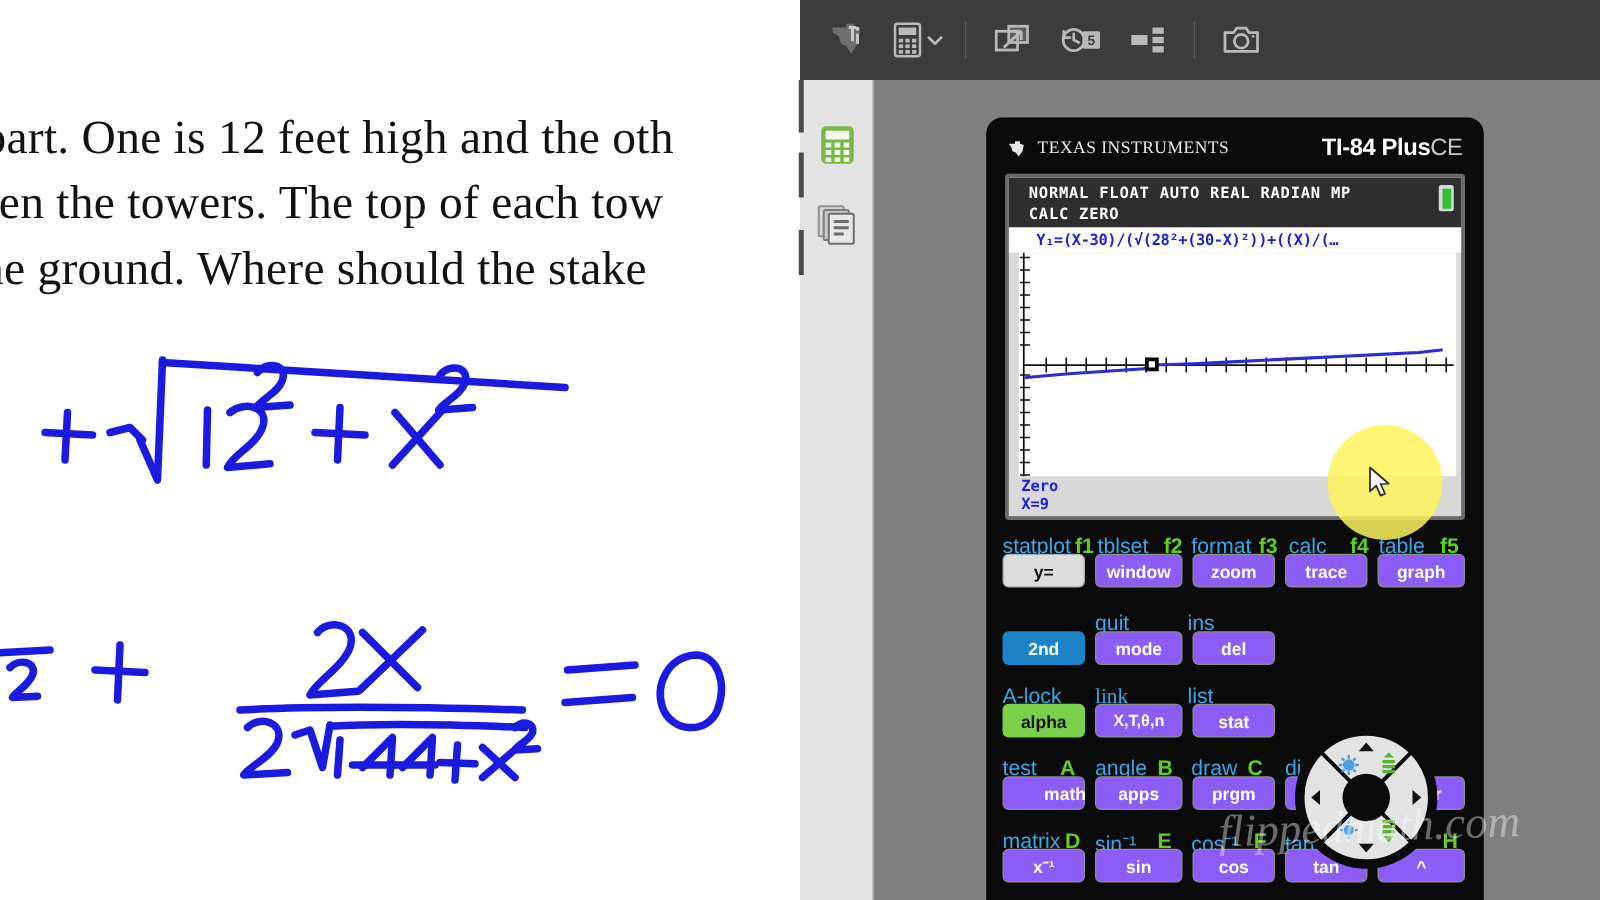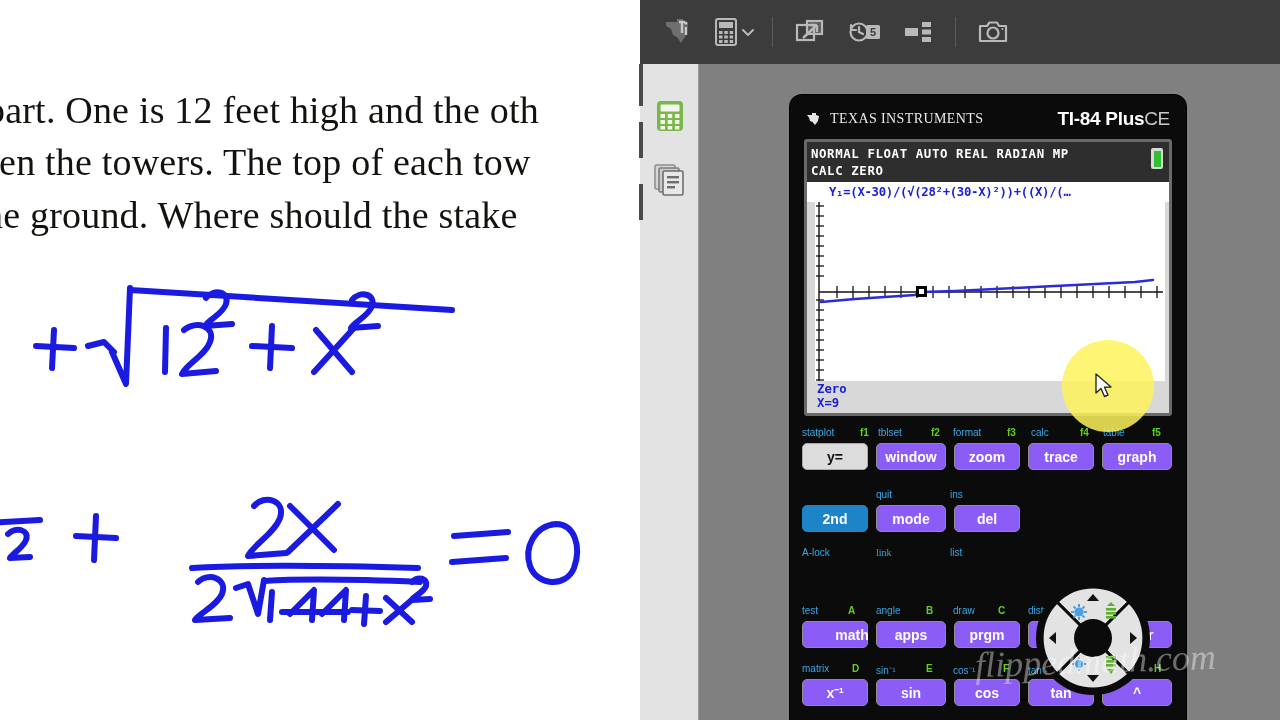--- a/index.html
+++ b/index.html
@@ -159,21 +159,21 @@
   .screen-status {
     position: absolute;
     left: 0; top: 0;
     width: 100%; height: 40px;
     background: #2e2e2e;
     color: #ffffff;
     font-family: "DejaVu Sans Mono", monospace;
     font-size: 12.4px;
     font-weight: bold;
     letter-spacing: 0.6px;
-    padding: 3px 4px 0 4px;
+    padding: 3px 4px 0 16px;
     box-sizing: border-box;
     line-height: 17px;
   }
   .battery {
     position: absolute;
     right: 6px; top: 6px;
     width: 12px; height: 21px;
     background: #d9d9d9;
     border-radius: 2px;
     display: flex; align-items: center; justify-content: center;
@@ -222,21 +222,21 @@
   
   .keypad {
     position: absolute;
     left: 0; top: 330px;
     width: 396px; height: 310px;
   }
   .krow { position: absolute; left: 0; width: 396px; }
   .sec-row { position: absolute; width: 396px; height: 16px; }
   .sec {
     position: absolute;
-    font-size: 10px;
+    font-size: 17px;
     font-family: "Liberation Sans", sans-serif;
     white-space: nowrap;
   }
   .sec.blue  { color: #3aa8e8; }
   .sec.green { color: #5fd020; font-weight: bold; }
 
   .key {
     position: absolute;
     height: 27px;
     border-radius: 5px;
@@ -622,20 +622,25 @@
           <div class="key blue" style="left:12px;  top:0; width:66px;">2nd</div>
           <div class="key dark" style="left:86px;  top:0; width:70px;">mode</div>
           <div class="key dark" style="left:164px; top:0; width:66px;">del</div>
         </div>
 
         <div class="sec-row" style="top:122px;">
           <span class="sec blue" style="left:12px;">A-lock</span>
           <span class="sec blue" style="left:86px;font-family:Liberation Serif, serif;">link</span>
           <span class="sec blue" style="left:160px;">list</span>
         </div>
+        <div class="krow" style="top:138px; height:30px;">
+          <div class="key green" style="left:12px;  top:0; width:66px;">alpha</div>
+          <div class="key dark" style="left:86px;  top:0; width:70px; font-size:13px;">X,T,θ,n</div>
+          <div class="key dark" style="left:164px; top:0; width:66px;">stat</div>
+        </div>
 
         <div class="sec-row" style="top:180px;">
           <span class="sec blue" style="left:12px;">test</span>
           <span class="sec green" style="left:58px;">A</span>
           <span class="sec blue" style="left:86px;">angle</span>
           <span class="sec green" style="left:136px;">B</span>
           <span class="sec blue" style="left:163px;">draw</span>
           <span class="sec green" style="left:208px;">C</span>
           <span class="sec blue" style="left:238px;">distr</span>
         </div>

